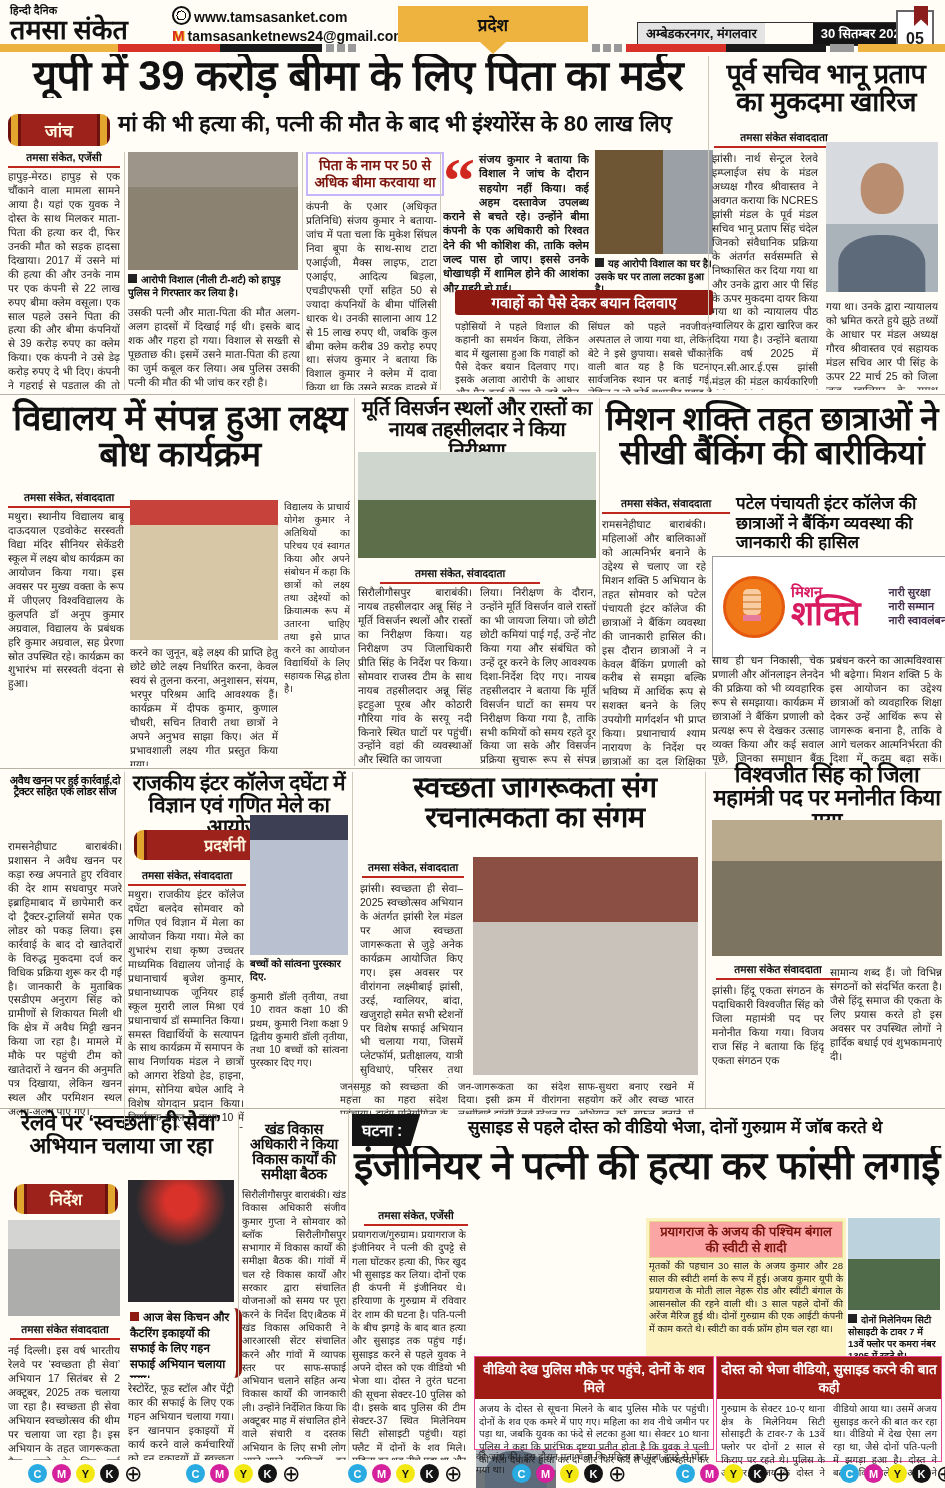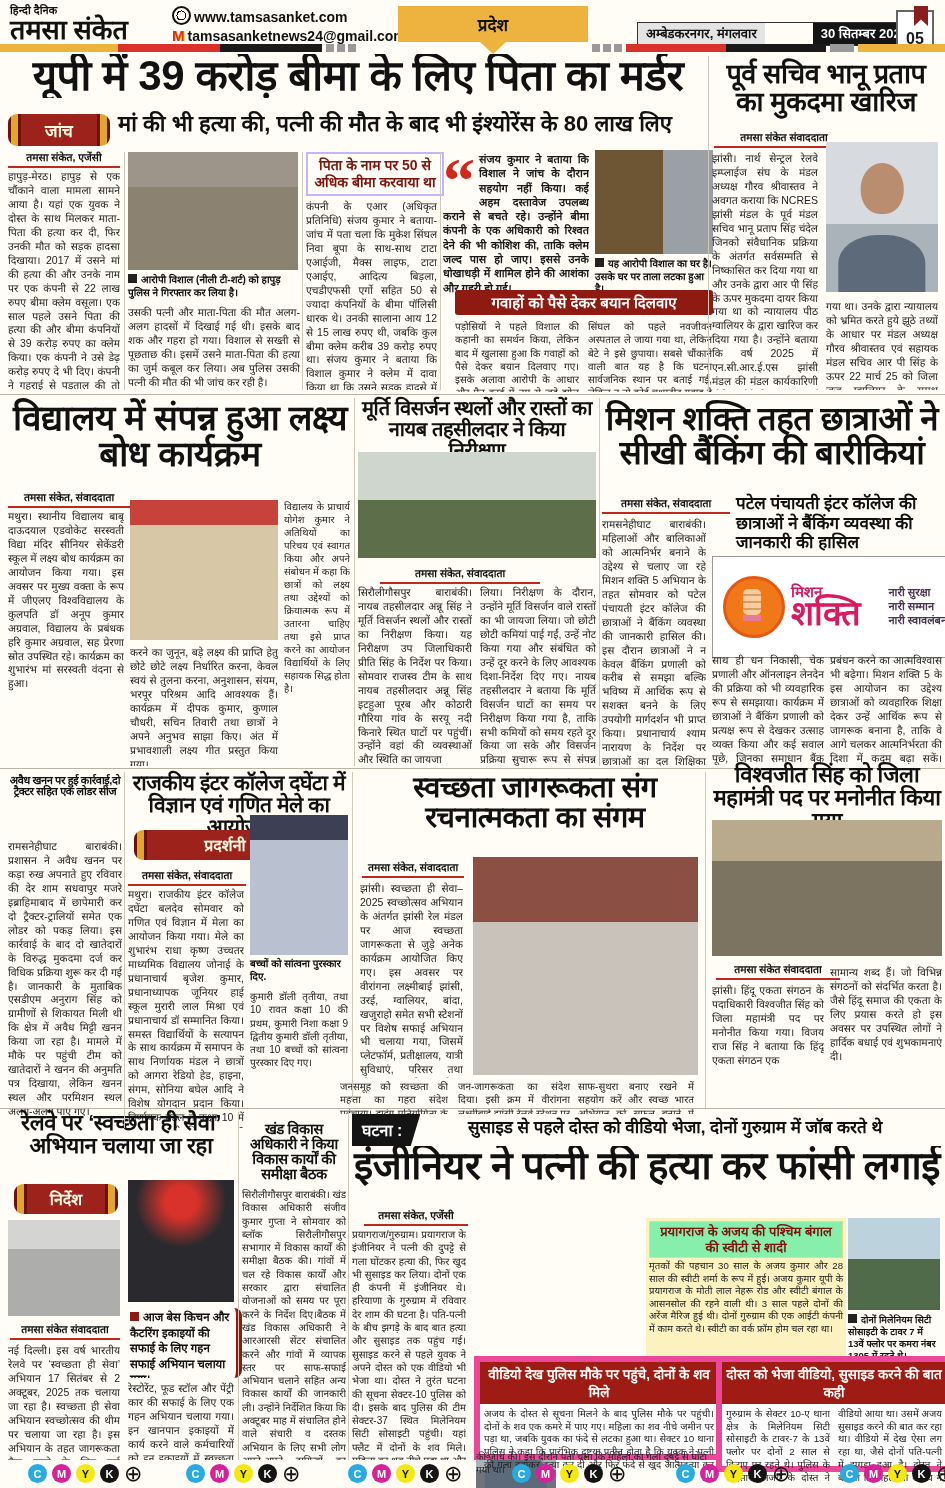--- a/index.html
+++ b/index.html
@@ -36,22 +36,22 @@
   
   .badge{border-radius:9px;color:#fff8e0;font-weight:800;display:flex;align-items:center;justify-content:center;
      background:linear-gradient(90deg,#6d130f 0 3px,#e2a52e 3px 10px,#6d130f 10px 13px,#9e221c 13px calc(100% - 13px),
      #6d130f calc(100% - 13px) calc(100% - 10px),#e2a52e calc(100% - 10px) calc(100% - 3px),#6d130f calc(100% - 3px));}
   .maroon-bar{background:#8e1a12;color:#fff;font-weight:800;text-align:center;}
   .outline-box{border:2px solid #c4b5fd;color:#7c150e;font-weight:800;text-align:center;}
   .quote-mark{font-family:"Liberation Serif",serif;font-size:64px;font-weight:bold;color:#d0281e;line-height:0.6;float:left;margin:10px 4px 0 0;}
   .black-flag{background:#141414;color:#fff;font-weight:800;display:flex;align-items:center;padding:0 18px 0 10px;
               clip-path:polygon(0 0,100% 0,86% 100%,0 100%);}
   .yellow-box{background:#fbf2c0;}
-  .yellow-box .yb-head{background:#86efac;border:1px solid #e5d98a;color:#7c150e;font-weight:800;text-align:center;font-size:13px;line-height:1.2;padding:2px;}
-  .redbox{border:6px solid #ec4899;background:#fff;}
+  .yellow-box .yb-head{background:#fca5a5;border:1px solid #e5d98a;color:#7c150e;font-weight:800;text-align:center;font-size:13px;line-height:1.2;padding:2px;}
+  .redbox{border:1px solid #ec4899;background:#fff;}
   .redbox .rb-head{background:#9e1c13;color:#fff;font-weight:800;text-align:center;font-size:13.5px;padding:3px 2px;}
   .rb-txt{font-size:9.8px;line-height:1.3;text-align:justify;color:#222;padding:4px;overflow:hidden;}
   
   .mission-box{border:1px solid #999;background:#fff;display:flex;align-items:center;padding:4px;}
   .fist-circle{width:56px;height:56px;border-radius:50%;background:#f07818;border:3px solid #e4590f;position:relative;flex:none;margin:0 6px;}
   .fist{position:absolute;left:17px;top:10px;width:18px;height:26px;border-radius:5px;
         background:repeating-linear-gradient(180deg,#f8cba0 0 5px,#e09c5d 5px 7px);}
   .wrist{position:absolute;left:17px;top:36px;width:18px;height:6px;background:#e87a9a;}
   .mission-word{color:#d81b60;font-weight:800;line-height:0.9;}
   .mission-tag{font-size:11px;font-weight:800;color:#4a3550;line-height:1.25;}

